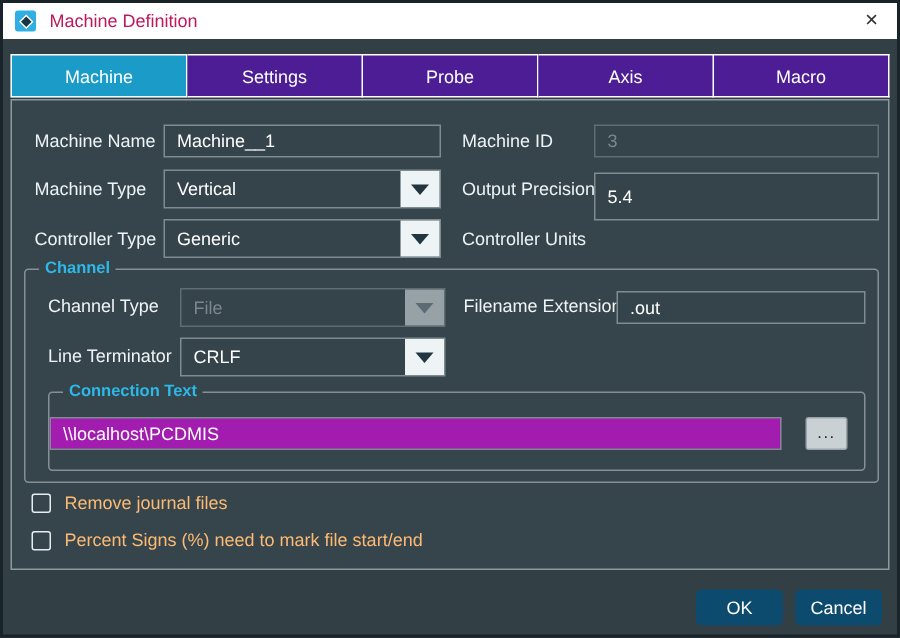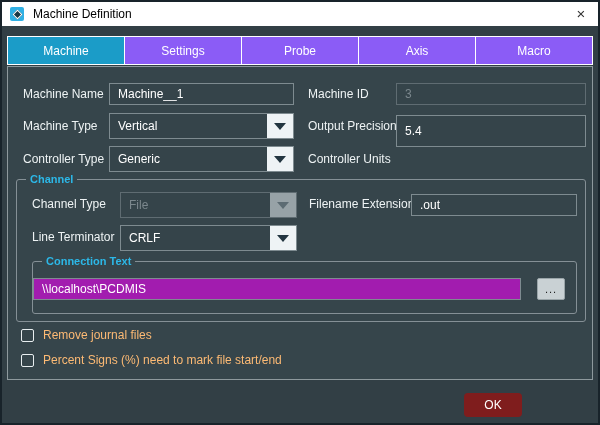--- a/index.html
+++ b/index.html
@@ -28,35 +28,35 @@
     background:#2fb0e4;
     position:relative; flex:0 0 auto;
   }
   .app-icon::before {
     content:""; position:absolute; left:3.5px; top:3.5px;
     width:5px; height:5px;
     border:1.5px solid #ffffff; background:#173744;
     transform:rotate(45deg);
   }
   .titlebar .title {
-    margin-left:9px; font-size:12px; color:#000000;
+    margin-left:9px; font-size:12px; color:#be185d;
   }
   .close-btn {
     margin-left:auto; font-size:15px; color:#333;
     width:18px; text-align:center; line-height:18px; cursor:default;
   }
   
   .tabbar {
     position:absolute; top:34px; left:5px; right:5px; height:29px;
     display:flex;
   }
   .tab {
     flex:1; box-sizing:border-box;
     border:1px solid #ffffff;
-    background:#8b5cf6;
+    background:#4c1d95;
     color:#ffffff; font-size:12px;
     display:flex; align-items:center; justify-content:center;
   }
   .tab + .tab { border-left:none; }
   .tab.active { background:#1b9cc8; }
   
   .panel {
     position:absolute; top:64px; left:5px; right:5px; height:314px;
     box-sizing:border-box;
     border:1px solid #8e999d;
@@ -130,21 +130,21 @@
   
   .browse-btn {
     position:absolute; box-sizing:border-box;
     background:#c9d1d4; border:1px solid #9aa5a9; border-radius:2px;
     color:#222; font-size:11px; letter-spacing:1px;
     display:flex; align-items:center; justify-content:center;
   }
   
   .footer-btn {
     position:absolute; top:391px; width:58px; height:24px;
-    background:#7f1d1d; border-radius:4px;
+    background:#0c4a6e; border-radius:4px;
     color:#ffffff; font-size:12px;
     display:flex; align-items:center; justify-content:center;
   }
 </style>
 </head>
 <body>
 
 <div class="window">
 
   <div class="titlebar">
@@ -224,14 +224,15 @@
       <span class="check-lbl">Remove journal files</span>
     </div>
     <div class="check-row" style="left:13px; top:286px;">
       <span class="checkbox"></span>
       <span class="check-lbl">Percent Signs (%) need to mark file start/end</span>
     </div>
 
   </div>
 
   <div class="footer-btn" style="right:76px;">OK</div>
+  <div class="footer-btn" style="right:10px;">Cancel</div>
 
 </div>
 
 </body></html>

